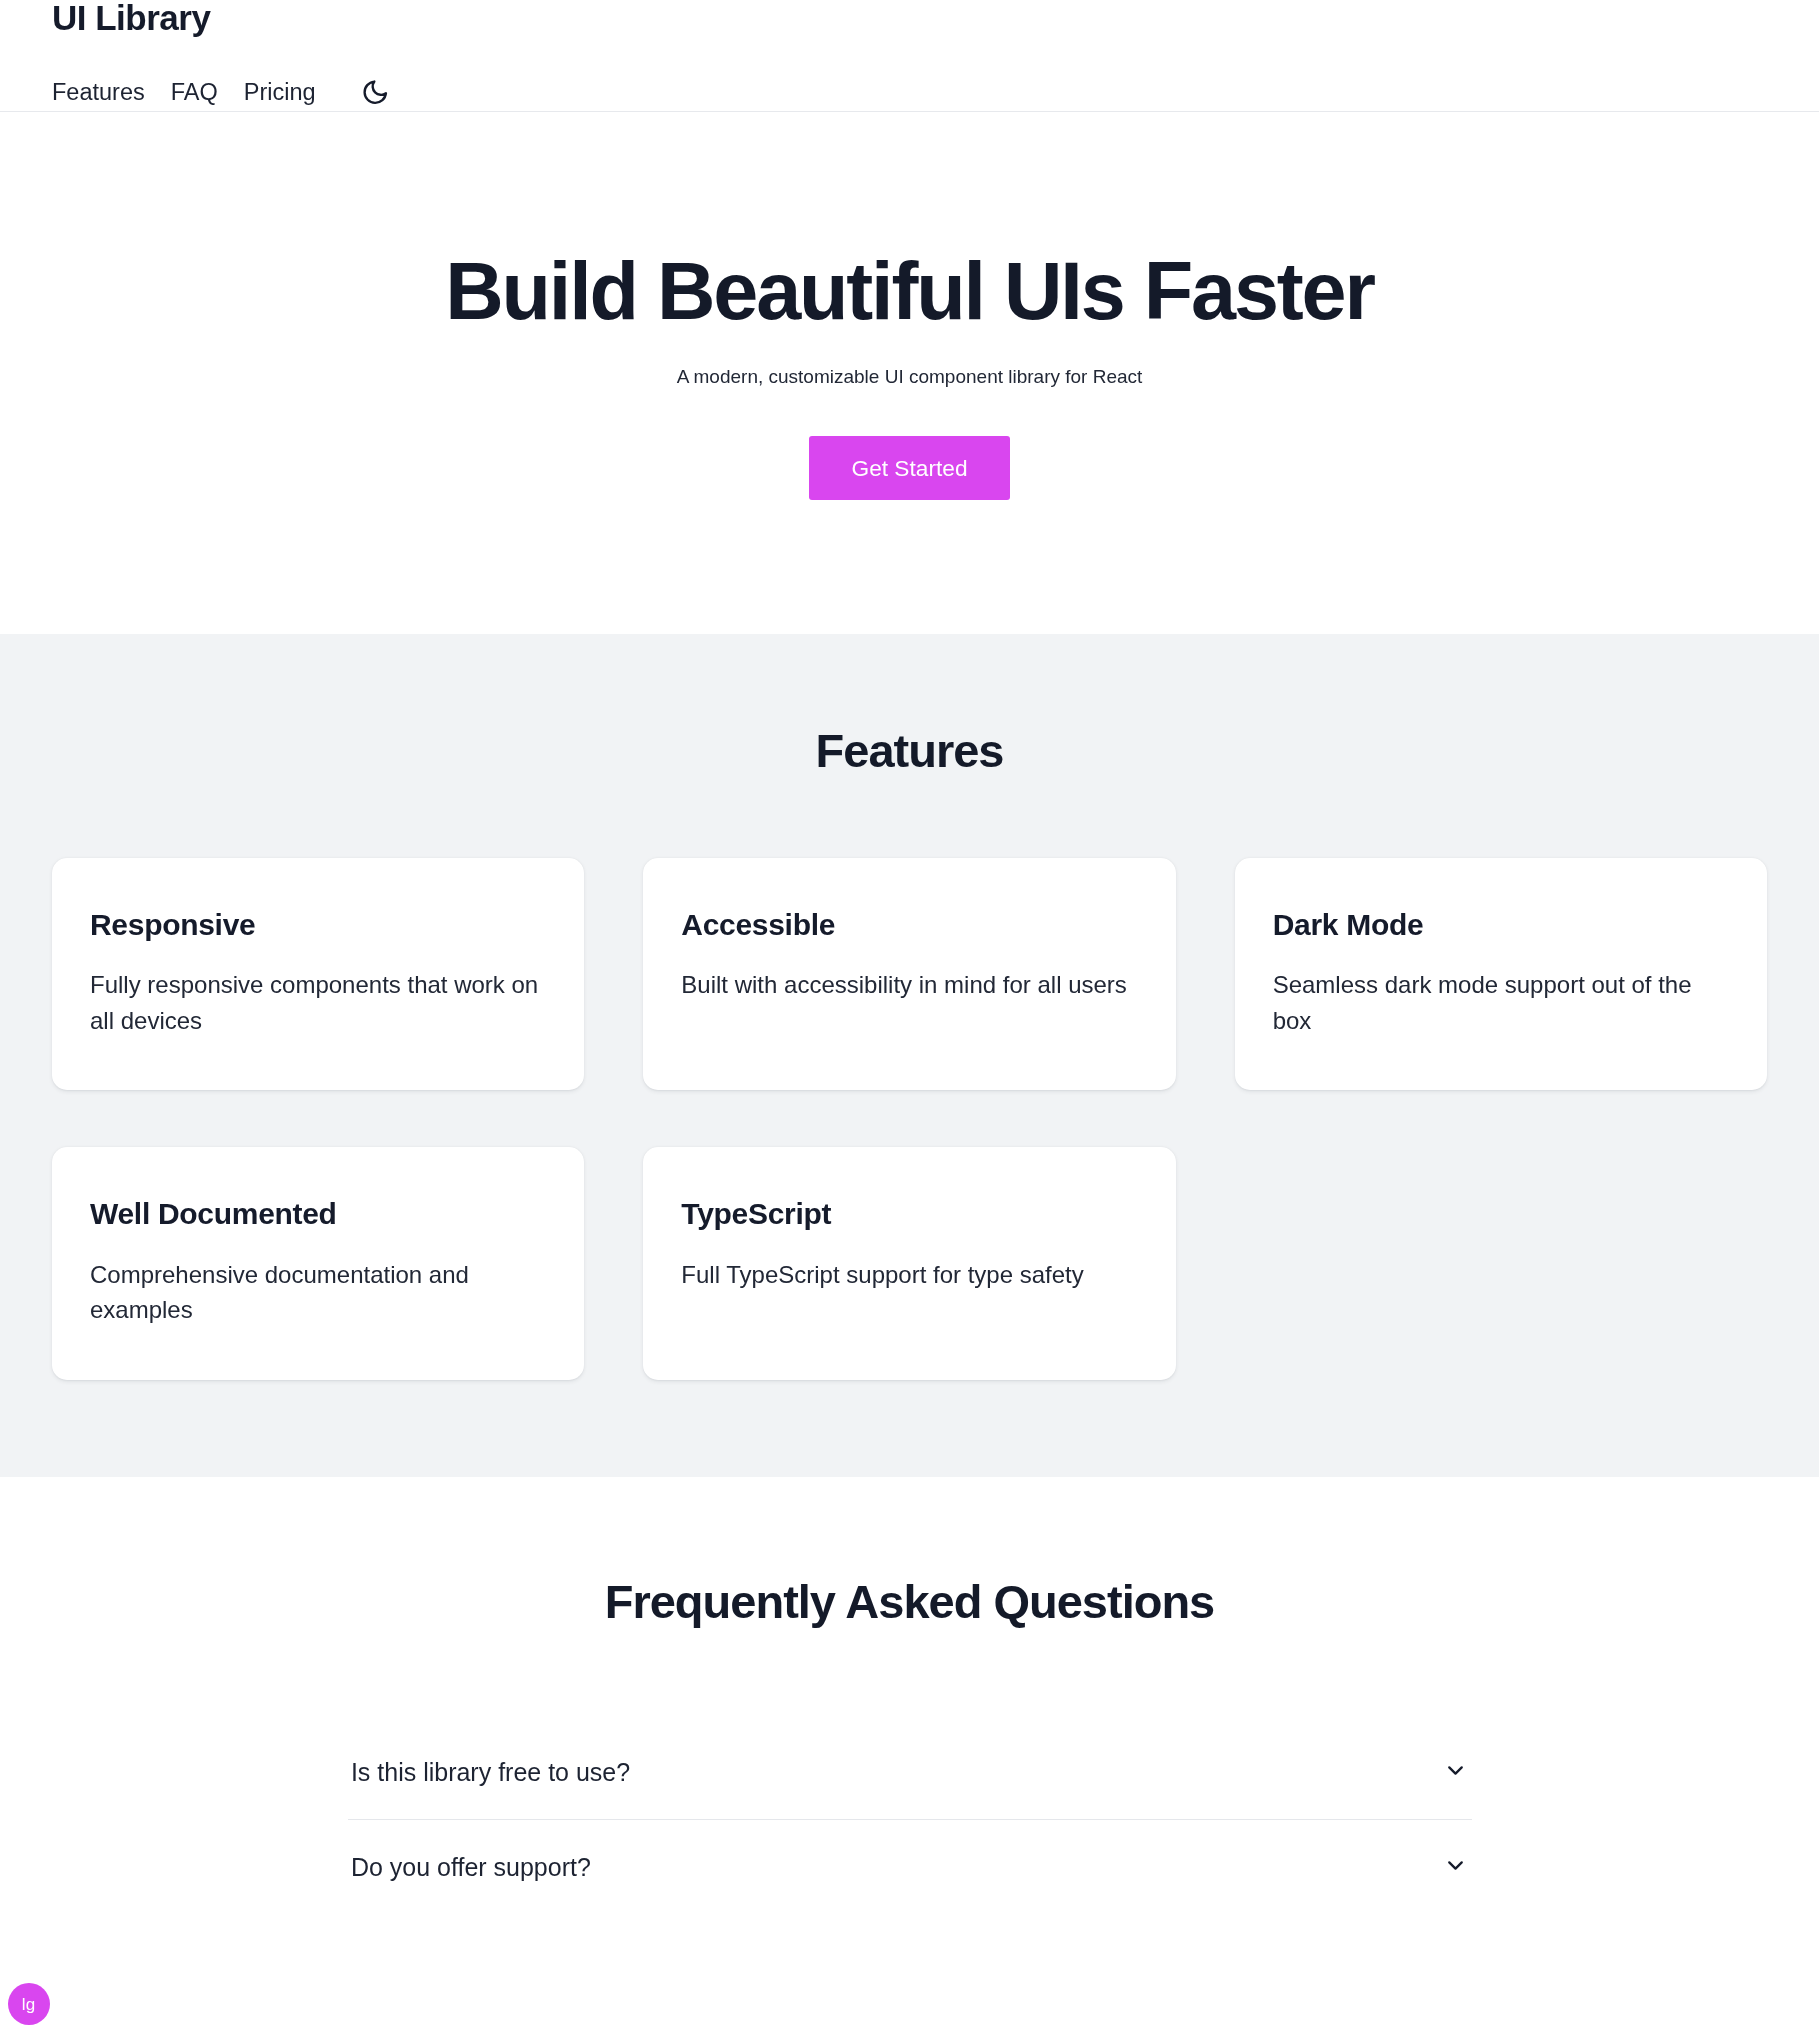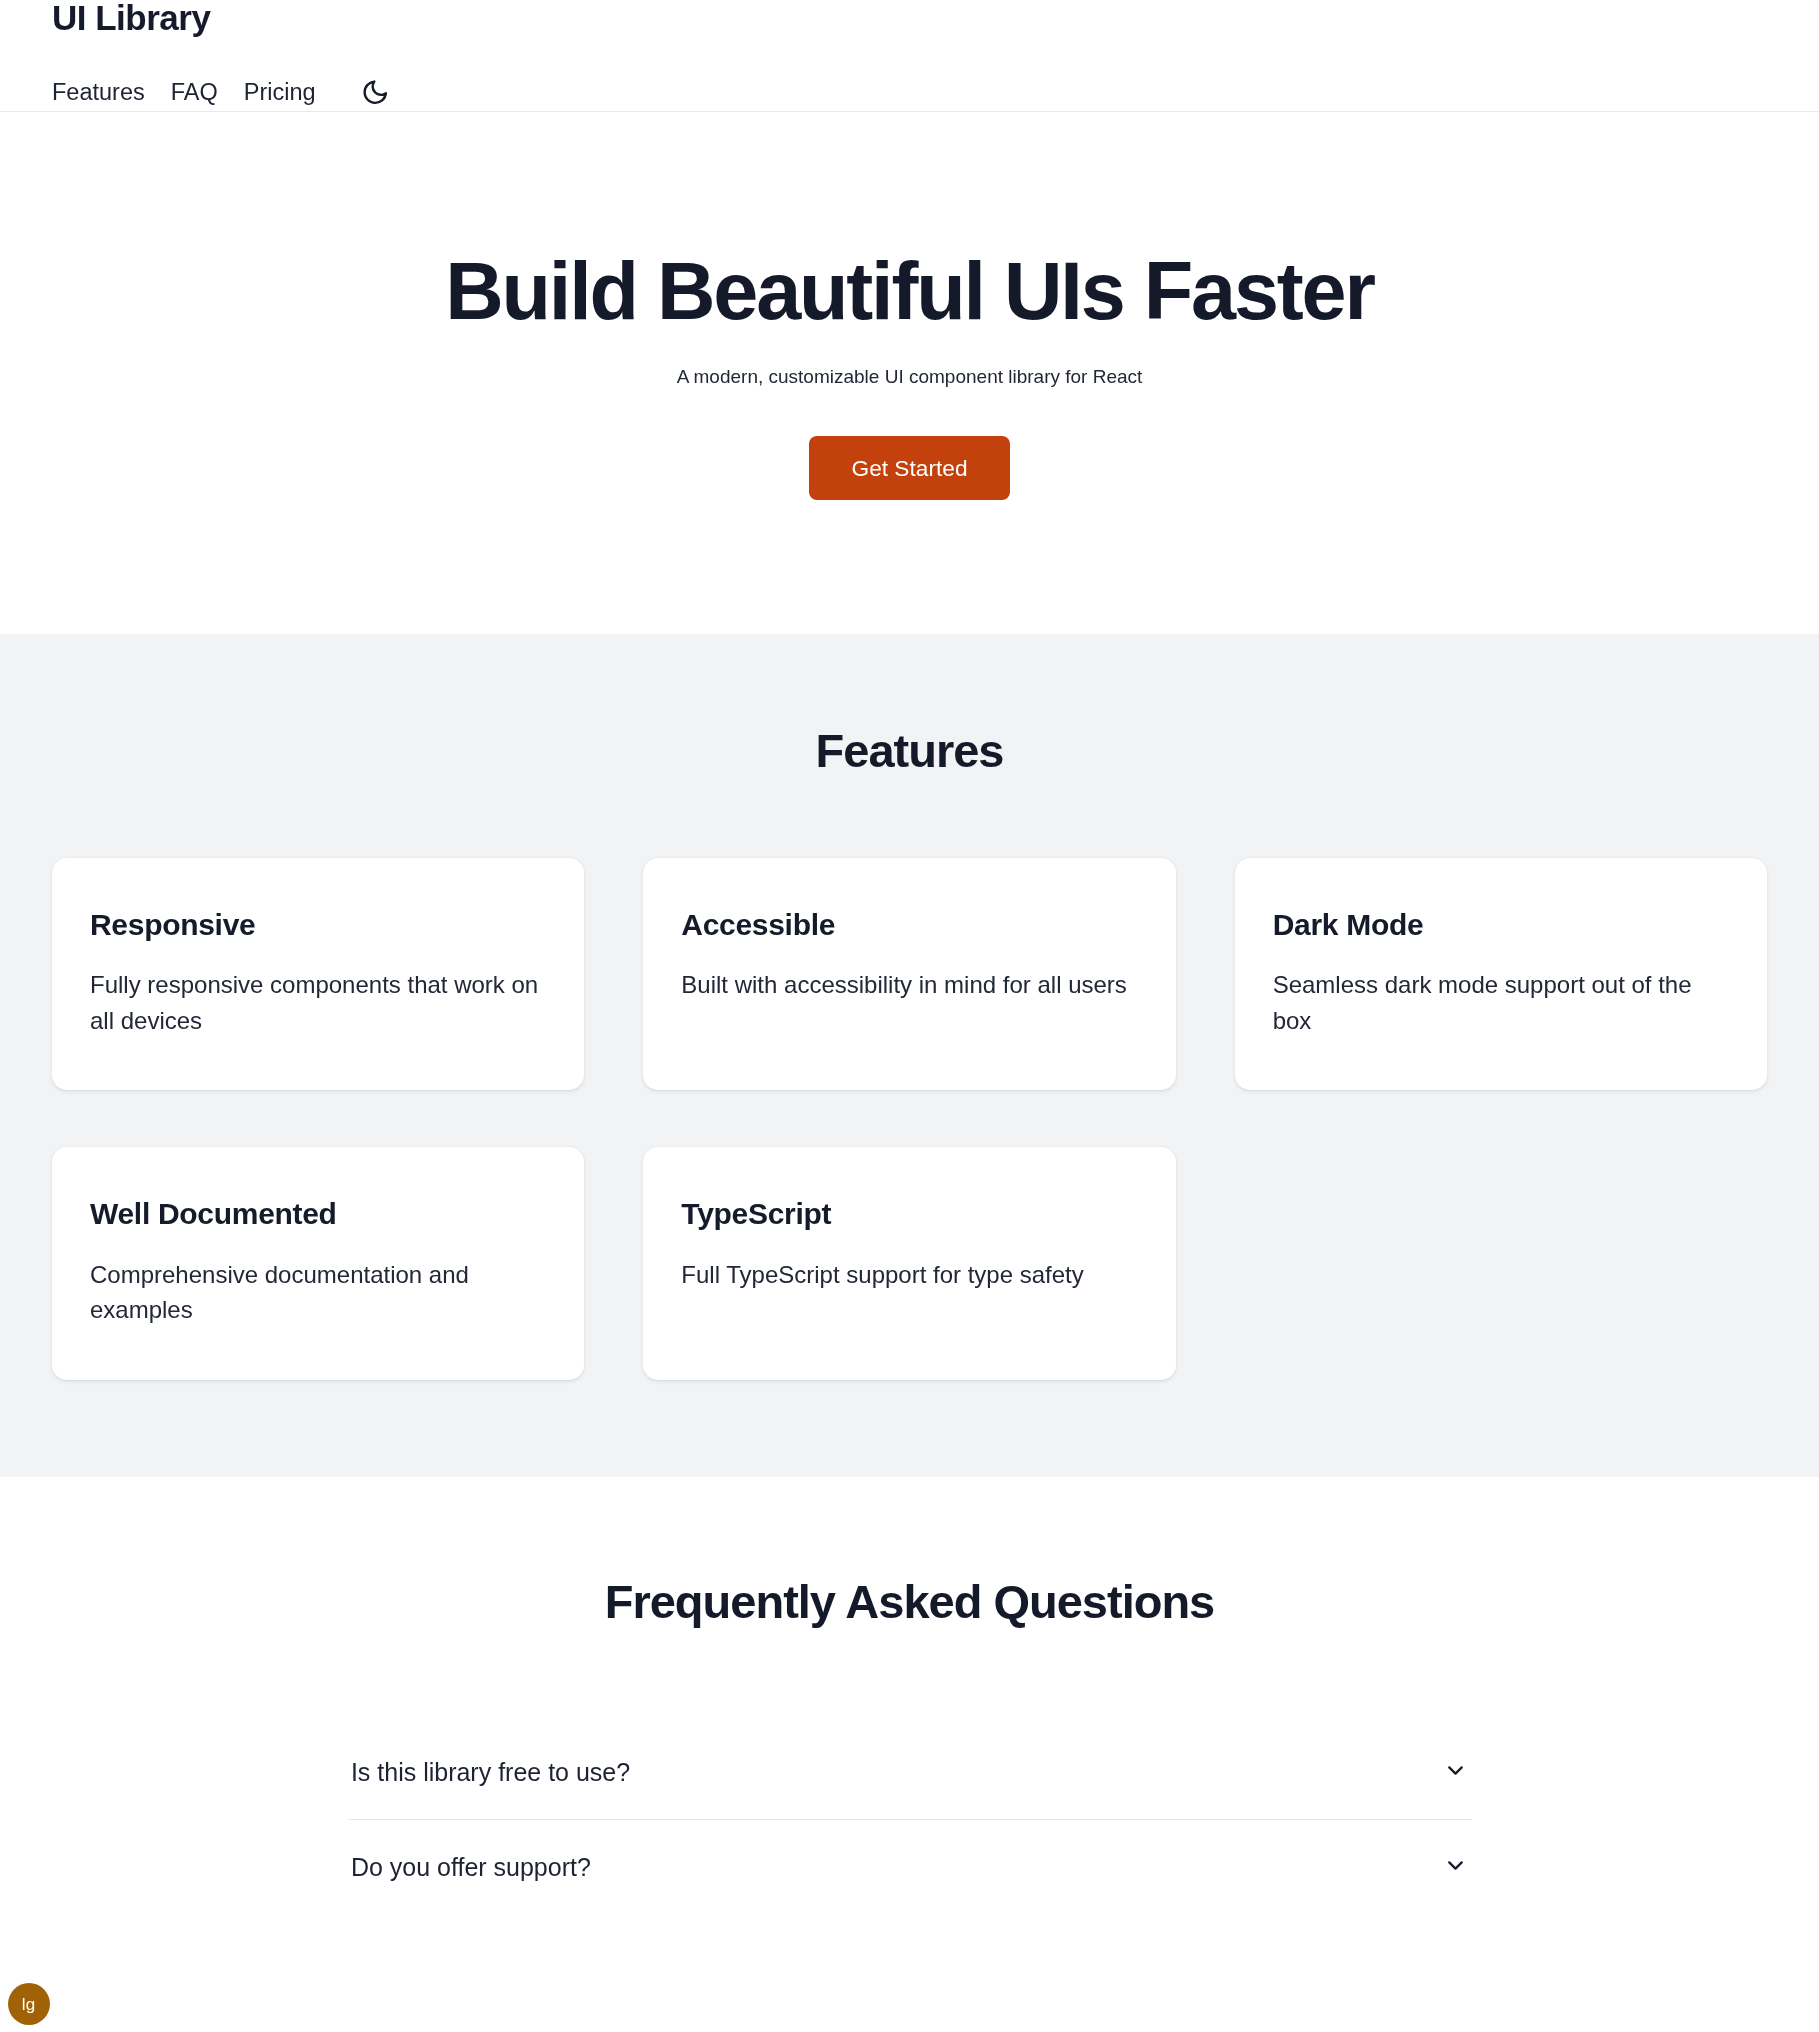--- a/index.html
+++ b/index.html
@@ -91,26 +91,26 @@
     font-weight: 400;
   }
 
   .hero-cta-wrap {
     margin-top: 46px;
     display: flex;
     justify-content: center;
   }
 
   .btn-primary {
-    background: #c2410c;
+    background: #d946ef;
     color: #ffffff;
     font-size: 22.7px;
     font-family: "Liberation Sans", sans-serif;
     border: none;
-    border-radius: 8px;
+    border-radius: 3px;
     padding: 21px 42px;
     line-height: 1;
     cursor: pointer;
   }
 
   
   .features {
     background: #f1f3f5;
     padding: 91px 52px 97px 52px;
   }
@@ -196,21 +196,21 @@
   .chevron { display: block; }
 
   
   .size-badge {
     position: absolute;
     left: 7.6px;
     bottom: 6.7px;
     width: 42px;
     height: 42px;
     border-radius: 50%;
-    background: #a16207;
+    background: #d946ef;
     color: #ffffff;
     font-size: 17px;
     display: flex;
     align-items: center;
     justify-content: center;
     line-height: 1;
     letter-spacing: 0.3px;
   }
 </style>
 </head>

